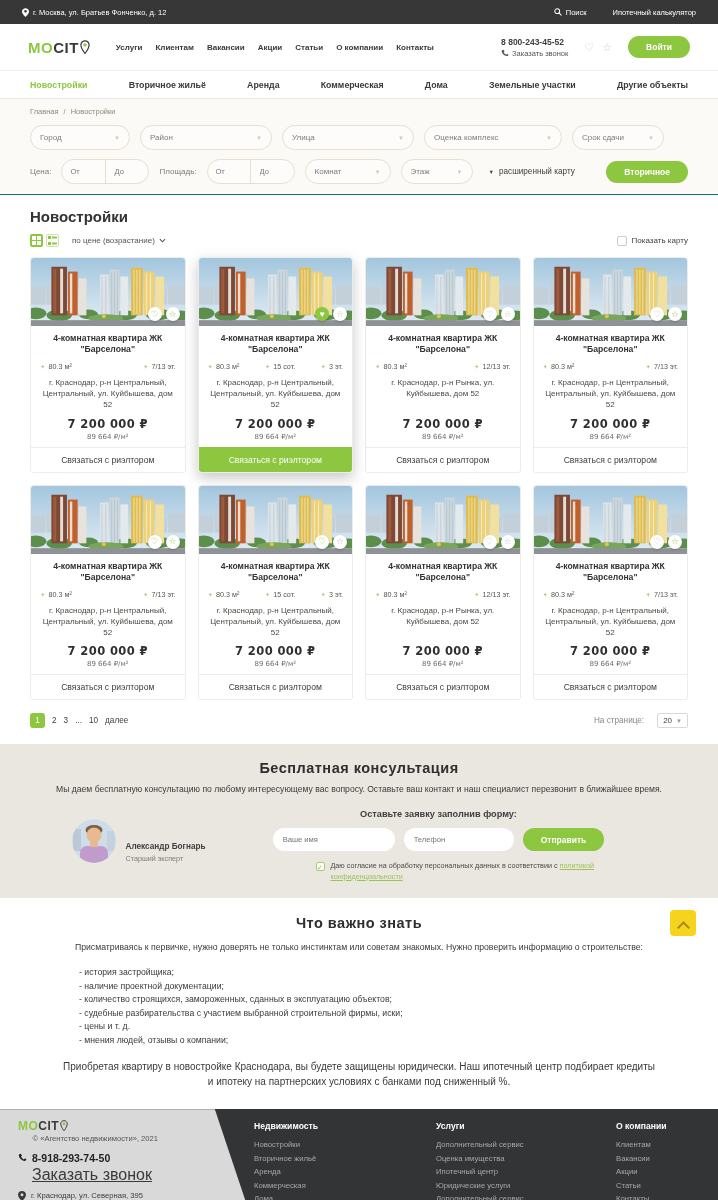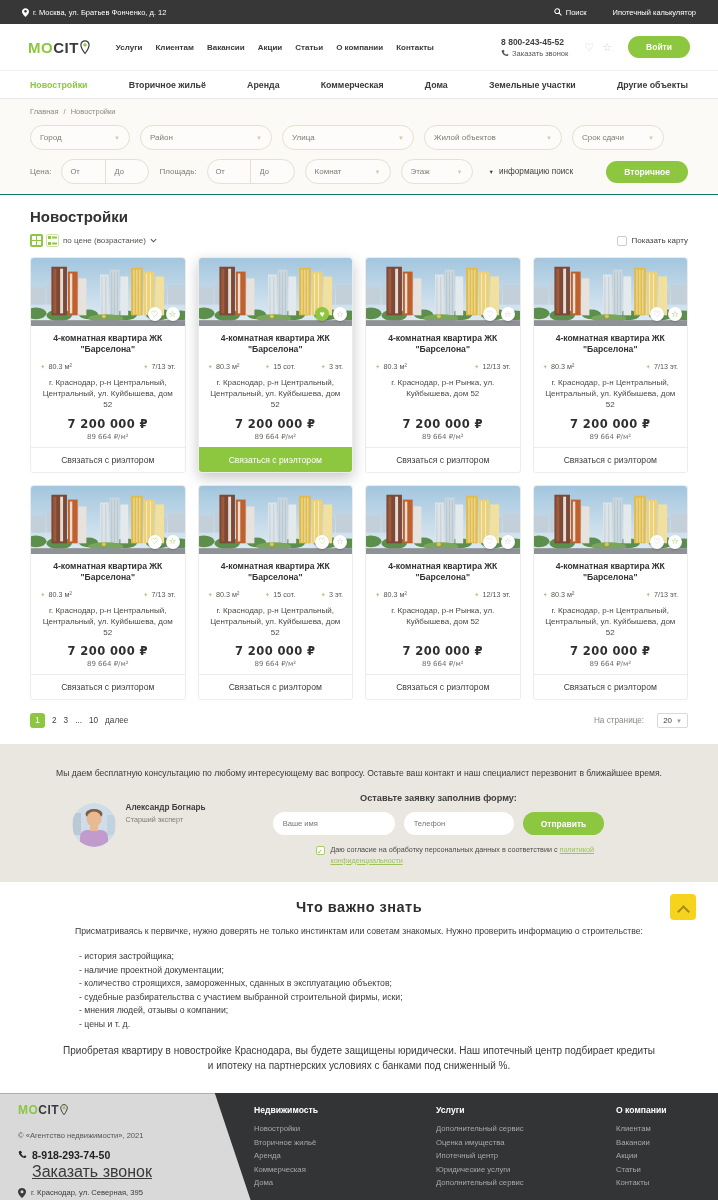--- a/index.html
+++ b/index.html
@@ -37,21 +37,21 @@
   .caret { font-size: 6px; color: #d6cbac; }
   .range { display: flex; align-items: center; padding: 0; overflow: hidden; }
   .range input { border: none; background: transparent; width: 42px; height: 100%; padding: 0 8px; font-size: 7.5px; color: #555; outline: none; font-family: inherit; }
   .range .sep { width: 1px; height: 100%; background: #e7e0ce; }
   .flabel { font-size: 8px; color: #7d7d74; }
   .adv { display: flex; align-items: center; gap: 5px; font-size: 8.2px; color: #3f3f3f; margin-left: 6px; cursor: pointer; }
   .adv .tri { font-size: 5.5px; color: #3f3f3f; }
 
   
   .page-title { font-size: 15px; font-weight: bold; margin: 13px 30px 9px; color: #333; }
-  .toolbar { display: flex; align-items: center; margin: 8px 30px 10px; }
+  .toolbar { display: flex; align-items: center; gap: 9px; margin: 8px 30px 10px; }
   .vtoggle { display: flex; gap: 3px; }
   .vt { width: 13px; height: 13px; border-radius: 2px; display: flex; align-items: center; justify-content: center; cursor: pointer; }
   .sort { font-size: 8px; color: #55554f; display: flex; gap: 4px; align-items: center; cursor: pointer; margin-left: 4px; }
   .map-check { margin-left: auto; display: flex; align-items: center; gap: 5px; font-size: 8px; color: #3f3f3f; }
   .cbx { width: 10px; height: 10px; border: 1px solid #ccc; background: #fff; border-radius: 2px; }
 
   
   .grid { display: grid; grid-template-columns: repeat(4, 1fr); gap: 12px; margin: 0 30px; }
   .card { background: #fff; border: 1px solid #ececea; border-radius: 3px; text-align: center; display: flex; flex-direction: column; position: relative; }
   .card.highlighted { box-shadow: 0 5px 14px rgba(0,0,0,.22); z-index: 2; }
@@ -75,21 +75,21 @@
   .pg { cursor: pointer; }
   .pg.active { background: #8dc63f; color: #fff; width: 15px; height: 15px; border-radius: 3px; display: flex; align-items: center; justify-content: center; cursor: default; }
   .perpage { margin-left: auto; display: flex; align-items: center; gap: 13px; color: #8a8a82; }
   .pp-select { border: 1px solid #d9d9d9; border-radius: 2px; padding: 2px 5px; font-size: 8px; color: #3f3f3f; display: flex; gap: 4px; align-items: center; cursor: pointer; background: #fff; }
 
   
   .consult { background: #eae7e1; padding: 16px 30px 16px; text-align: center; }
   .consult h2 { font-size: 14.5px; letter-spacing: .5px; color: #2f2f2f; }
   .consult .sub { font-size: 8.6px; line-height: 1.5; color: #3a3a3a; max-width: 620px; margin: 7px auto 0; }
   .c-row { display: flex; justify-content: center; align-items: flex-start; gap: 26px; margin-top: 13px; }
-  .agent { display: flex; align-items: flex-start; gap: 9px; margin-top: 10px; }
+  .agent { display: flex; align-items: flex-end; gap: 9px; margin-top: 10px; }
   .avatar { width: 44px; height: 44px; border-radius: 50%; overflow: hidden; flex: none; }
   .agent .an { font-size: 8.2px; font-weight: bold; text-align: left; }
   .agent .ar { font-size: 7.2px; color: #7c7c74; text-align: left; margin-top: 3px; }
   .cform .ft { font-size: 9.2px; font-weight: bold; margin-bottom: 9px; }
   .finputs { display: flex; gap: 9px; justify-content: center; }
   .tinput { background: #fff; border: none; border-radius: 12px; height: 23px; padding: 0 10px; font-size: 7.6px; color: #555; width: 122px; outline: none; font-family: inherit; }
   .consent { display: flex; gap: 6px; margin-top: 10px; text-align: left; font-size: 7.2px; color: #4a4a44; max-width: 330px; margin-left: 84px; line-height: 1.45; }
   .consent .ck { width: 9px; height: 9px; border: 1px solid #9fd06a; border-radius: 2px; background: #fff; color: #8dc63f; font-size: 7px; line-height: 9px; text-align: center; flex: none; margin-top: 1px; }
   .consent a { color: #9cc35a; text-decoration: underline; }
 
@@ -99,21 +99,21 @@
   .info .intro { font-size: 8.7px; line-height: 1.5; margin: 10px auto 0; max-width: 620px; color: #3a3a3a; }
   .bullets { text-align: left; max-width: 560px; margin: 12px auto 0; font-size: 8.7px; line-height: 1.55; color: #3a3a3a; }
   .info .outro { font-size: 10px; line-height: 1.5; margin: 12px auto 0; max-width: 600px; color: #3a3a3a; }
   .totop { position: absolute; top: 12px; right: 22px; width: 26px; height: 26px; background: #f6d41e; border: none; border-radius: 4px; cursor: pointer; }
   .totop::after { content: ""; display: block; width: 7px; height: 7px; border-left: 2px solid #a8881c; border-top: 2px solid #a8881c; transform: rotate(45deg); margin: 9px auto 0; }
 
   
   .footer { position: relative; background: #333436; min-height: 152px; color: #a8a8a8; overflow: hidden; }
   .wedge { position: absolute; left: 0; top: 0; width: 262px; height: 141px; background: #d9d9d9; clip-path: polygon(0 0, 82% 0, 100% 100%, 0 100%); color: #3a3a3a; padding: 10px 18px; }
   .wedge .logo { font-size: 12px; }
-  .wedge .cpy { font-size: 7.6px; color: #555; line-height: 1.4; margin-top: 14px; width: 140px; }
+  .wedge .cpy { font-size: 7.6px; color: #555; line-height: 1.4; margin-top: 1px; width: 140px; text-align: right; }
   .w-line { display: flex; align-items: center; gap: 5px; margin-top: 7px; font-size: 7.6px; }
   .w-phone { font-size: 10.5px; font-weight: bold; color: #222; }
   .w-link { text-decoration: underline; color: #3a3a3a; }
   .f-cols { display: flex; padding: 12px 20px 0 254px; }
   .f-col h3 { font-size: 8.6px; font-weight: bold; color: #fff; margin-bottom: 7px; }
   .f-col a { display: block; font-size: 7.7px; color: #a8a8a8; line-height: 1.75; }
   .f-col.c1 { width: 182px; } .f-col.c2 { width: 180px; } .f-col.c3 { width: auto; }
 
   .icon-svg { display: inline-block; vertical-align: middle; }
 </style>
@@ -198,21 +198,21 @@
       </div>
       <div class="pill" style="width:132px">
         <span>Район</span>
         <span class="caret">▼</span>
       </div>
       <div class="pill" style="width:132px">
         <span>Улица</span>
         <span class="caret">▼</span>
       </div>
       <div class="pill" style="width:138px">
-        <span>Жилой объектов</span>
+        <span>Оценка комплекс</span>
         <span class="caret">▼</span>
       </div>
       <div class="pill" style="width:92px">
         <span>Срок сдачи</span>
         <span class="caret">▼</span>
       </div>
     </div>
   <div class="frow">
     <span class="flabel">Цена:</span>
     <div class="pill range" style="width:88px">
@@ -229,21 +229,21 @@
     <div class="pill" style="width:86px">
       <span>Комнат</span>
         <span class="caret">▼</span>
     </div>
     <div class="pill" style="width:72px">
       <span>Этаж</span>
         <span class="caret">▼</span>
     </div>
     <span class="adv">
       <span class="tri">▼</span>
-      <span>информацию поиск</span>
+      <span>расширенный карту</span>
     </span>
     <button class="btn-green" style="margin-left:auto">Вторичное</button>
   </div>
 </div>
 
 <h1 class="page-title">Новостройки</h1>
 
 <div class="toolbar">
   <div class="vtoggle">
     <span class="vt" style="background:#8dc63f">
@@ -905,20 +905,21 @@
   <span class="perpage">
     <span>На странице:</span>
     <span class="pp-select">
       <span>20</span>
         <span class="caret" style="color:#999">▼</span>
     </span>
   </span>
 </div>
 
 <section class="consult">
+  <h2>Бесплатная консультация</h2>
   <p class="sub">Мы даем бесплатную консультацию по любому интересующему вас вопросу. Оставьте ваш контакт и наш специалист перезвонит в ближайшее время.</p>
   <div class="c-row">
     <div class="agent">
       <span class="avatar">
         <svg width="44" height="44" viewBox="0 0 44 44">
             <defs>
               <clipPath id="avc">
                 <circle cx="22" cy="22" r="22"></circle>
               </clipPath>
             </defs>
@@ -958,22 +959,22 @@
 
 <section class="info">
   <button class="totop" title=""></button>
   <h2>Что важно знать</h2>
   <p class="intro">Присматриваясь к первичке, нужно доверять не только инстинктам или советам знакомых. Нужно проверить информацию о строительстве:</p>
   <div class="bullets">
       <div>- история застройщика;</div>
       <div>- наличие проектной документации;</div>
       <div>- количество строящихся, замороженных, сданных в эксплуатацию объектов;</div>
       <div>- судебные разбирательства с участием выбранной строительной фирмы, иски;</div>
+      <div>- цены и т. д.</div>
       <div>- мнения людей, отзывы о компании;</div>
-      <div>- цены и т. д.</div>
     </div>
   <p class="outro">Приобретая квартиру в новостройке Краснодара, вы будете защищены юридически. Наш ипотечный центр подбирает кредиты и ипотеку на партнерских условиях с банками под сниженный %.</p>
 </section>
 
 <footer class="footer">
   <div class="f-cols">
       <div class="f-col c1">
         <h3>Недвижимость</h3>
         <a>Новостройки</a>
         <a>Вторичное жильё</a>

